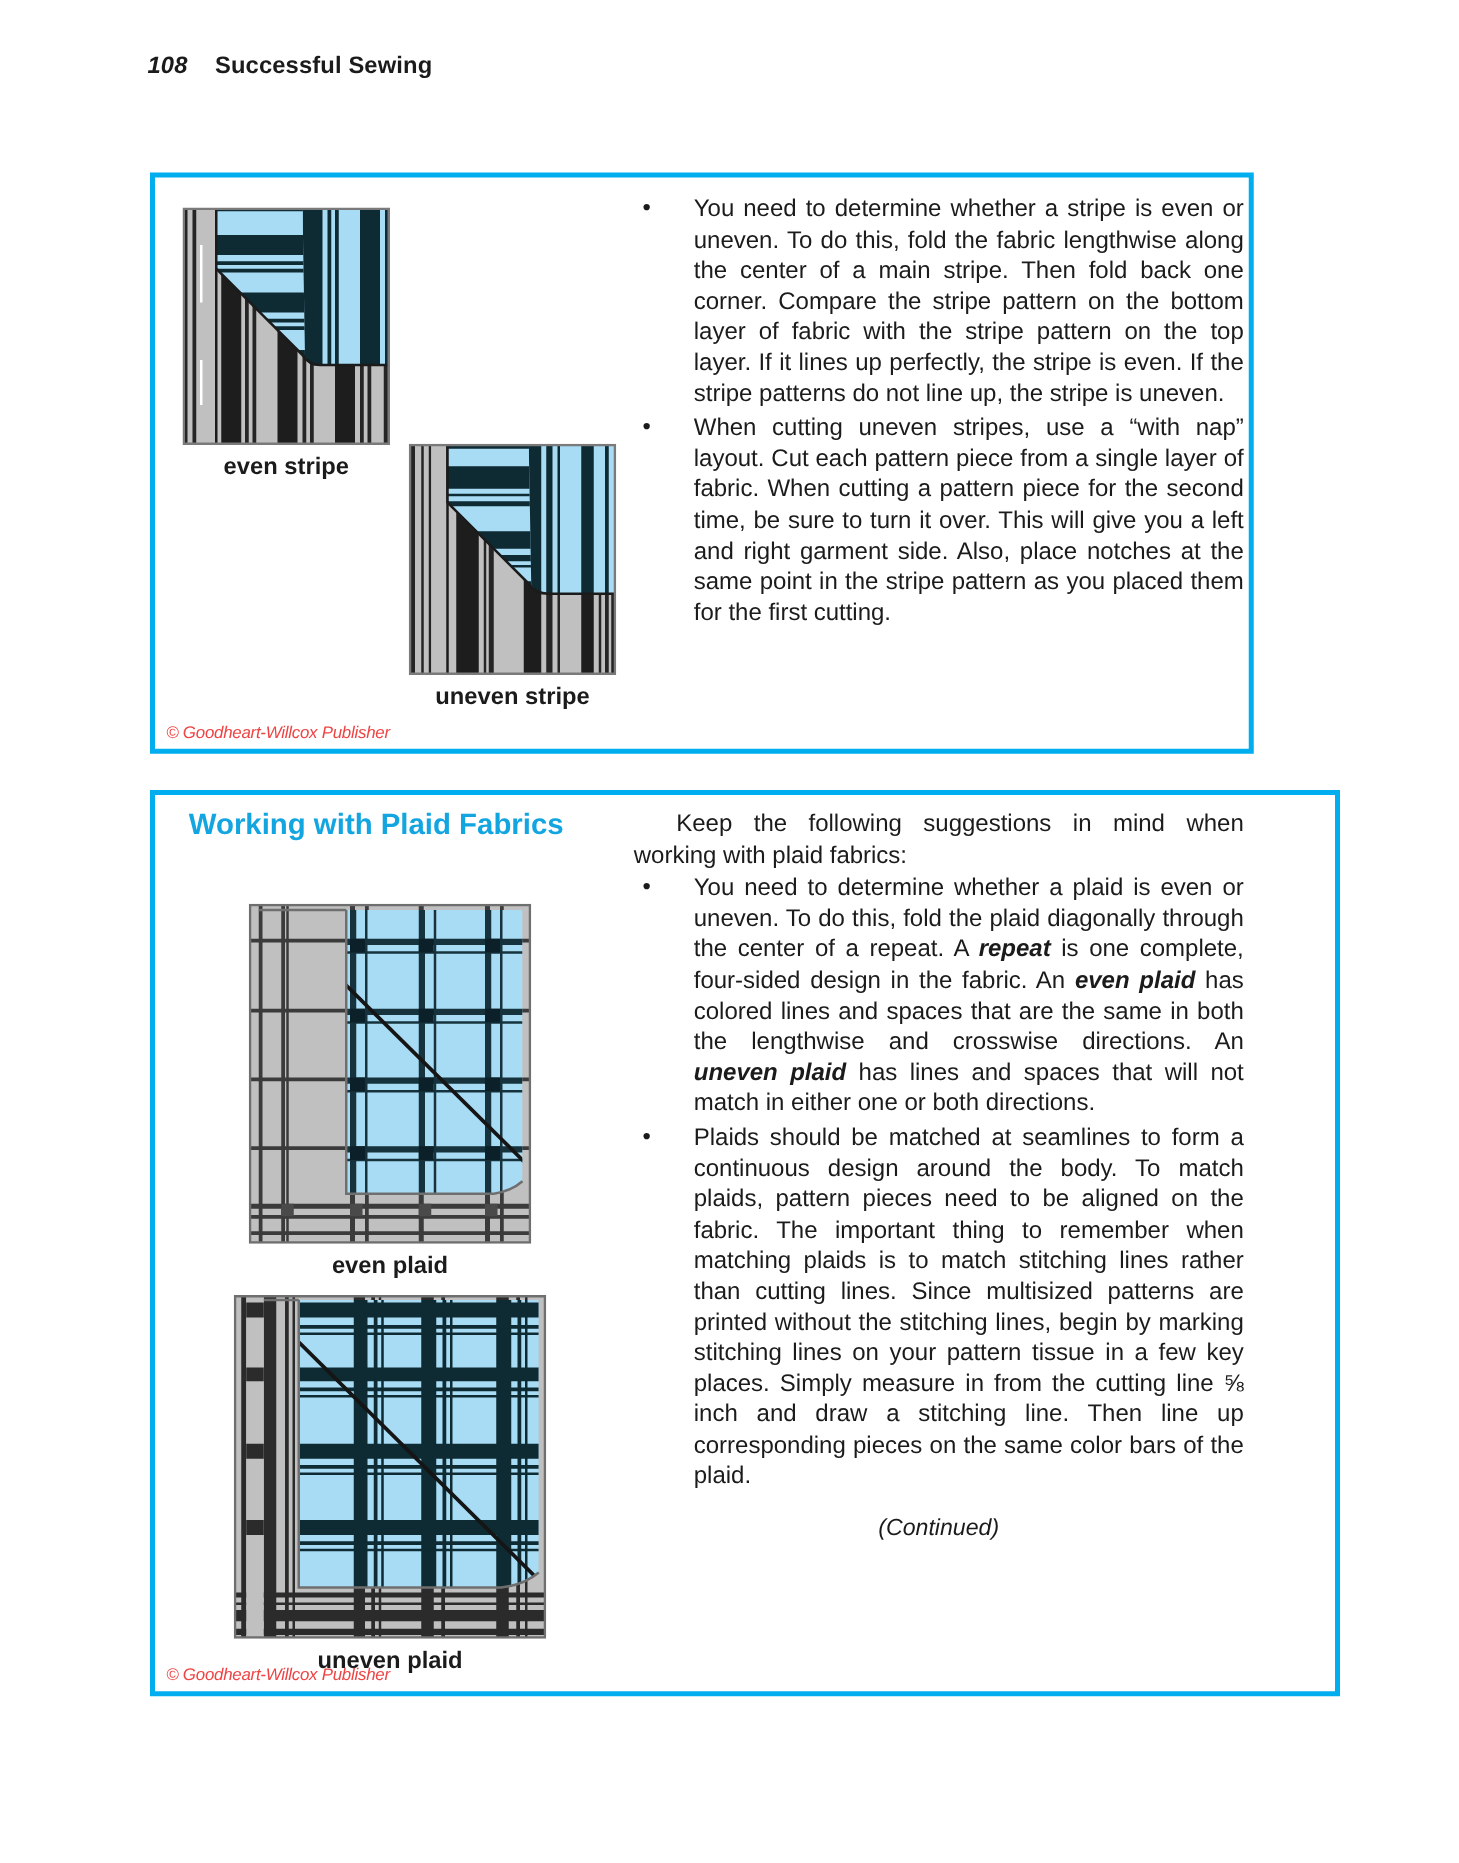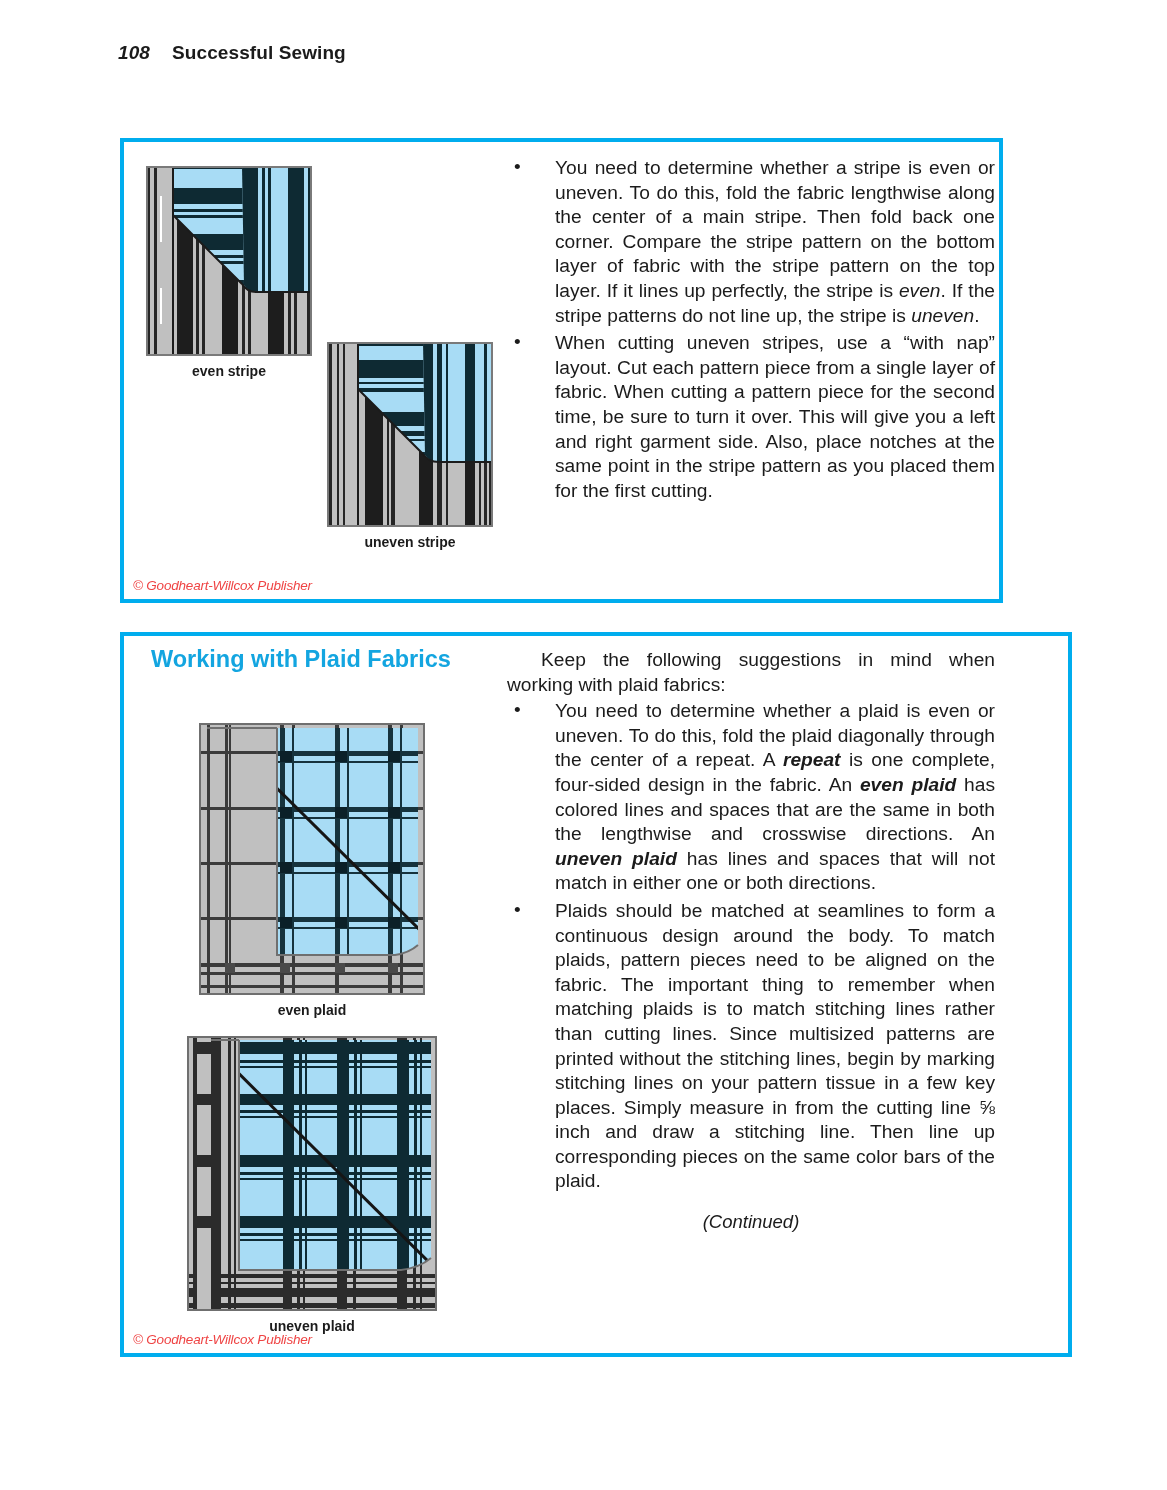--- a/index.html
+++ b/index.html
@@ -74,21 +74,21 @@
     text-align: justify;
   }
   ul.bullets li::before {
     content: "\2022";
     position: absolute;
     left: 7px;
     top: -1px;
     font-size: 19px;
   }
   ul.bullets li:last-child { margin-bottom: 0; }
-  .term-i { font-style: italic; }
+  .term-i { }
   .term-bi { font-style: italic; font-weight: bold; }
 
   .continued {
     margin-top: 16px;
     text-align: center;
     font-style: italic;
     font-size: 18.5px;
   }
 
   
@@ -100,29 +100,29 @@
     font-size: 23.5px;
     font-weight: bold;
     line-height: 27px;
     color: #13a5e0;
   }
 
   
   .figure { position: absolute; }
   .figure .caption {
     text-align: center;
-    font-size: 14px;
+    font-size: 19px;
     font-weight: bold;
     margin-top: 7px;
     color: #1b1b1b;
   }
   .figure svg { display: block; }
 
   #fig-even-stripe   { left: 22px; top: 24px; }
-  #fig-uneven-stripe { left: 203px; top: 200px; }
+  #fig-uneven-stripe { left: 203px; top: 213px; }
   #fig-even-plaid    { left: 75px; top: 87px; }
   #fig-uneven-plaid  { left: 63px; top: 400px; }
 </style>
 </head>
 <body>
 
 <div class="running-head">
   <span class="folio">108</span><span>Successful Sewing</span>
 </div>
 

